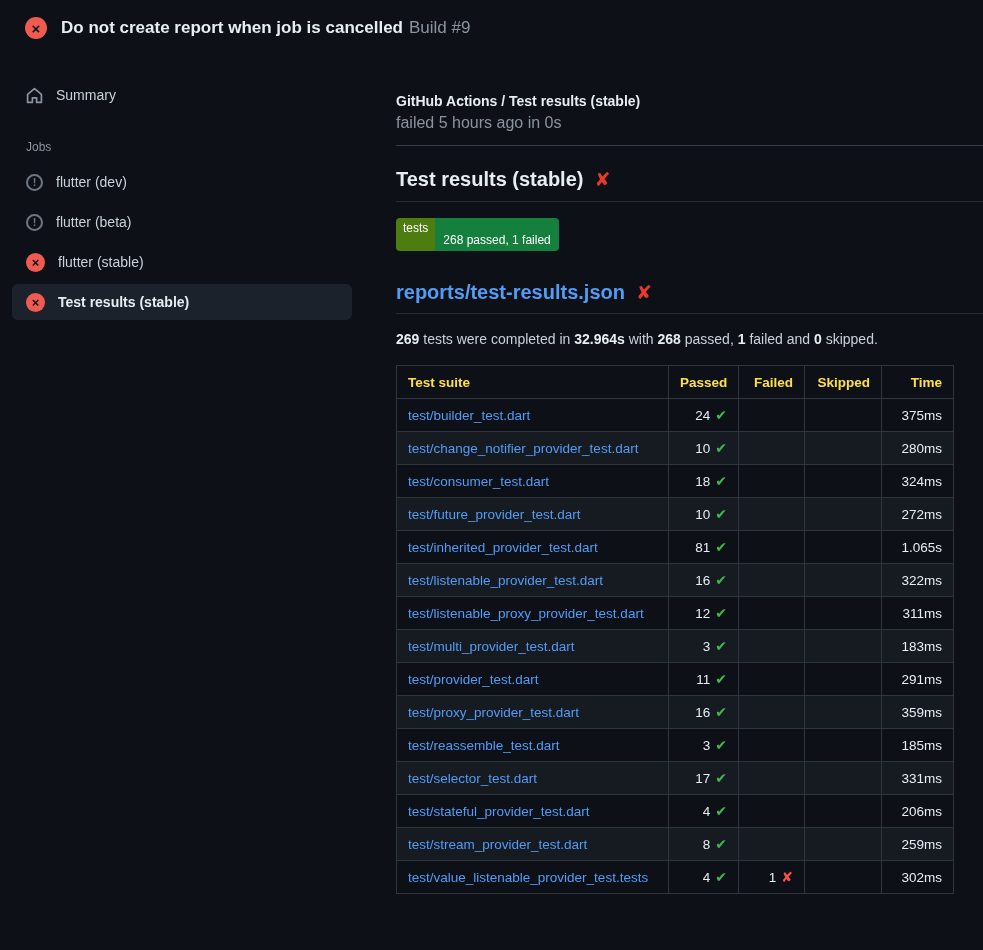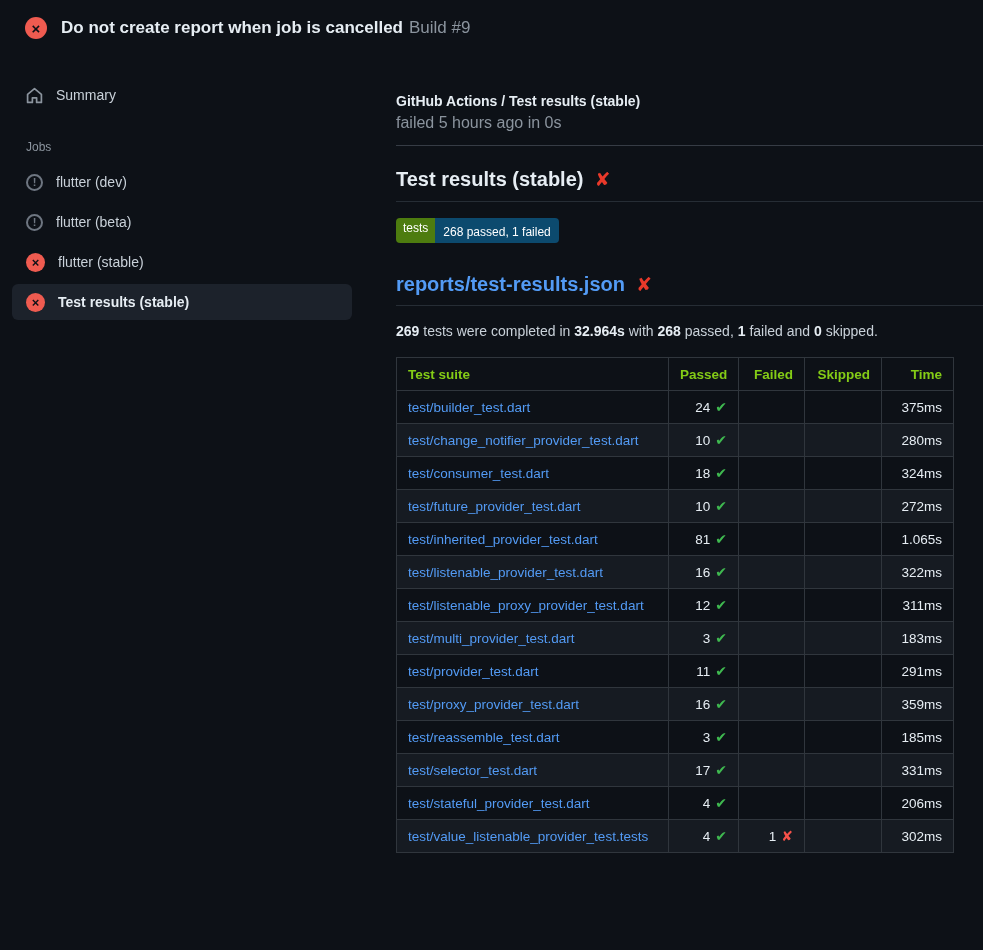--- a/index.html
+++ b/index.html
@@ -66,37 +66,37 @@
   .section-heading {
     display: flex; align-items: center; gap: 11px;
     margin-top: 22px; padding-bottom: 10px;
     border-bottom: 1px solid #262d35;
     font-size: 20px; font-weight: 700; color: #e6edf3;
   }
   .cross-mark { color: #e8392a; font-size: 19px; font-weight: 700; line-height: 1; }
 
   .badge { display: inline-flex; margin-top: 16px; font-size: 12px; border-radius: 4px; overflow: hidden; line-height: 1; }
   .badge-label { background: #4d7c0f; color: #ffffff; padding: 4px 7px 5px; }
-  .badge-value { background: #0c4a6e; color: #ffffff; padding: 8px 8px 5px; }
+  .badge-value { background: #15803d; color: #ffffff; padding: 16px 8px 5px; }
 
   .report-heading {
     display: flex; align-items: center; gap: 11px;
     margin-top: 30px; padding-bottom: 9px;
     border-bottom: 1px solid #262d35;
     font-size: 20px; font-weight: 700;
   }
   .report-heading a { color: #539bf5; text-decoration: none; }
 
   .summary-line { margin-top: 17px; font-size: 14px; color: #c9d1d9; }
   .summary-line b { color: #e6edf3; }
 
   
   table.results { border-collapse: collapse; margin-top: 18px; table-layout: fixed; width: 557px; font-size: 13.5px; }
   .results th, .results td { border: 1px solid #30363d; height: 33px; padding: 0 11px; overflow: hidden; white-space: nowrap; }
-  .results th { color: #84cc16; font-weight: 700; text-align: right; }
+  .results th { color: #fde047; font-weight: 700; text-align: right; }
   .results th.col-suite { text-align: left; }
   .results td.num { text-align: right; color: #e6edf3; }
   .results tbody tr:nth-child(even) td { background: #161b22; }
   .results a { color: #539bf5; text-decoration: none; }
   .glyph-check { color: #3fb950; font-weight: 700; margin-left: 5px; font-size: 14px; }
   .glyph-fail { color: #f85149; font-weight: 700; margin-left: 5px; font-size: 14px; }
 </style>
 </head>
 <body>
 
@@ -260,20 +260,27 @@
             <td class="num">331ms</td>
           </tr>
           <tr>
             <td><a href="#">test/stateful_provider_test.dart</a></td>
             <td class="num"><span>4</span><span class="glyph-check">✔</span></td>
             <td class="num"></td>
             <td class="num"></td>
             <td class="num">206ms</td>
           </tr>
           <tr>
+            <td><a href="#">test/stream_provider_test.dart</a></td>
+            <td class="num"><span>8</span><span class="glyph-check">✔</span></td>
+            <td class="num"></td>
+            <td class="num"></td>
+            <td class="num">259ms</td>
+          </tr>
+          <tr>
             <td><a href="#">test/value_listenable_provider_test.tests</a></td>
             <td class="num"><span>4</span><span class="glyph-check">✔</span></td>
             <td class="num"><span>1</span><span class="glyph-fail">✘</span></td>
             <td class="num"></td>
             <td class="num">302ms</td>
           </tr>
         </tbody>
     </table>
   </div>
 </div>

